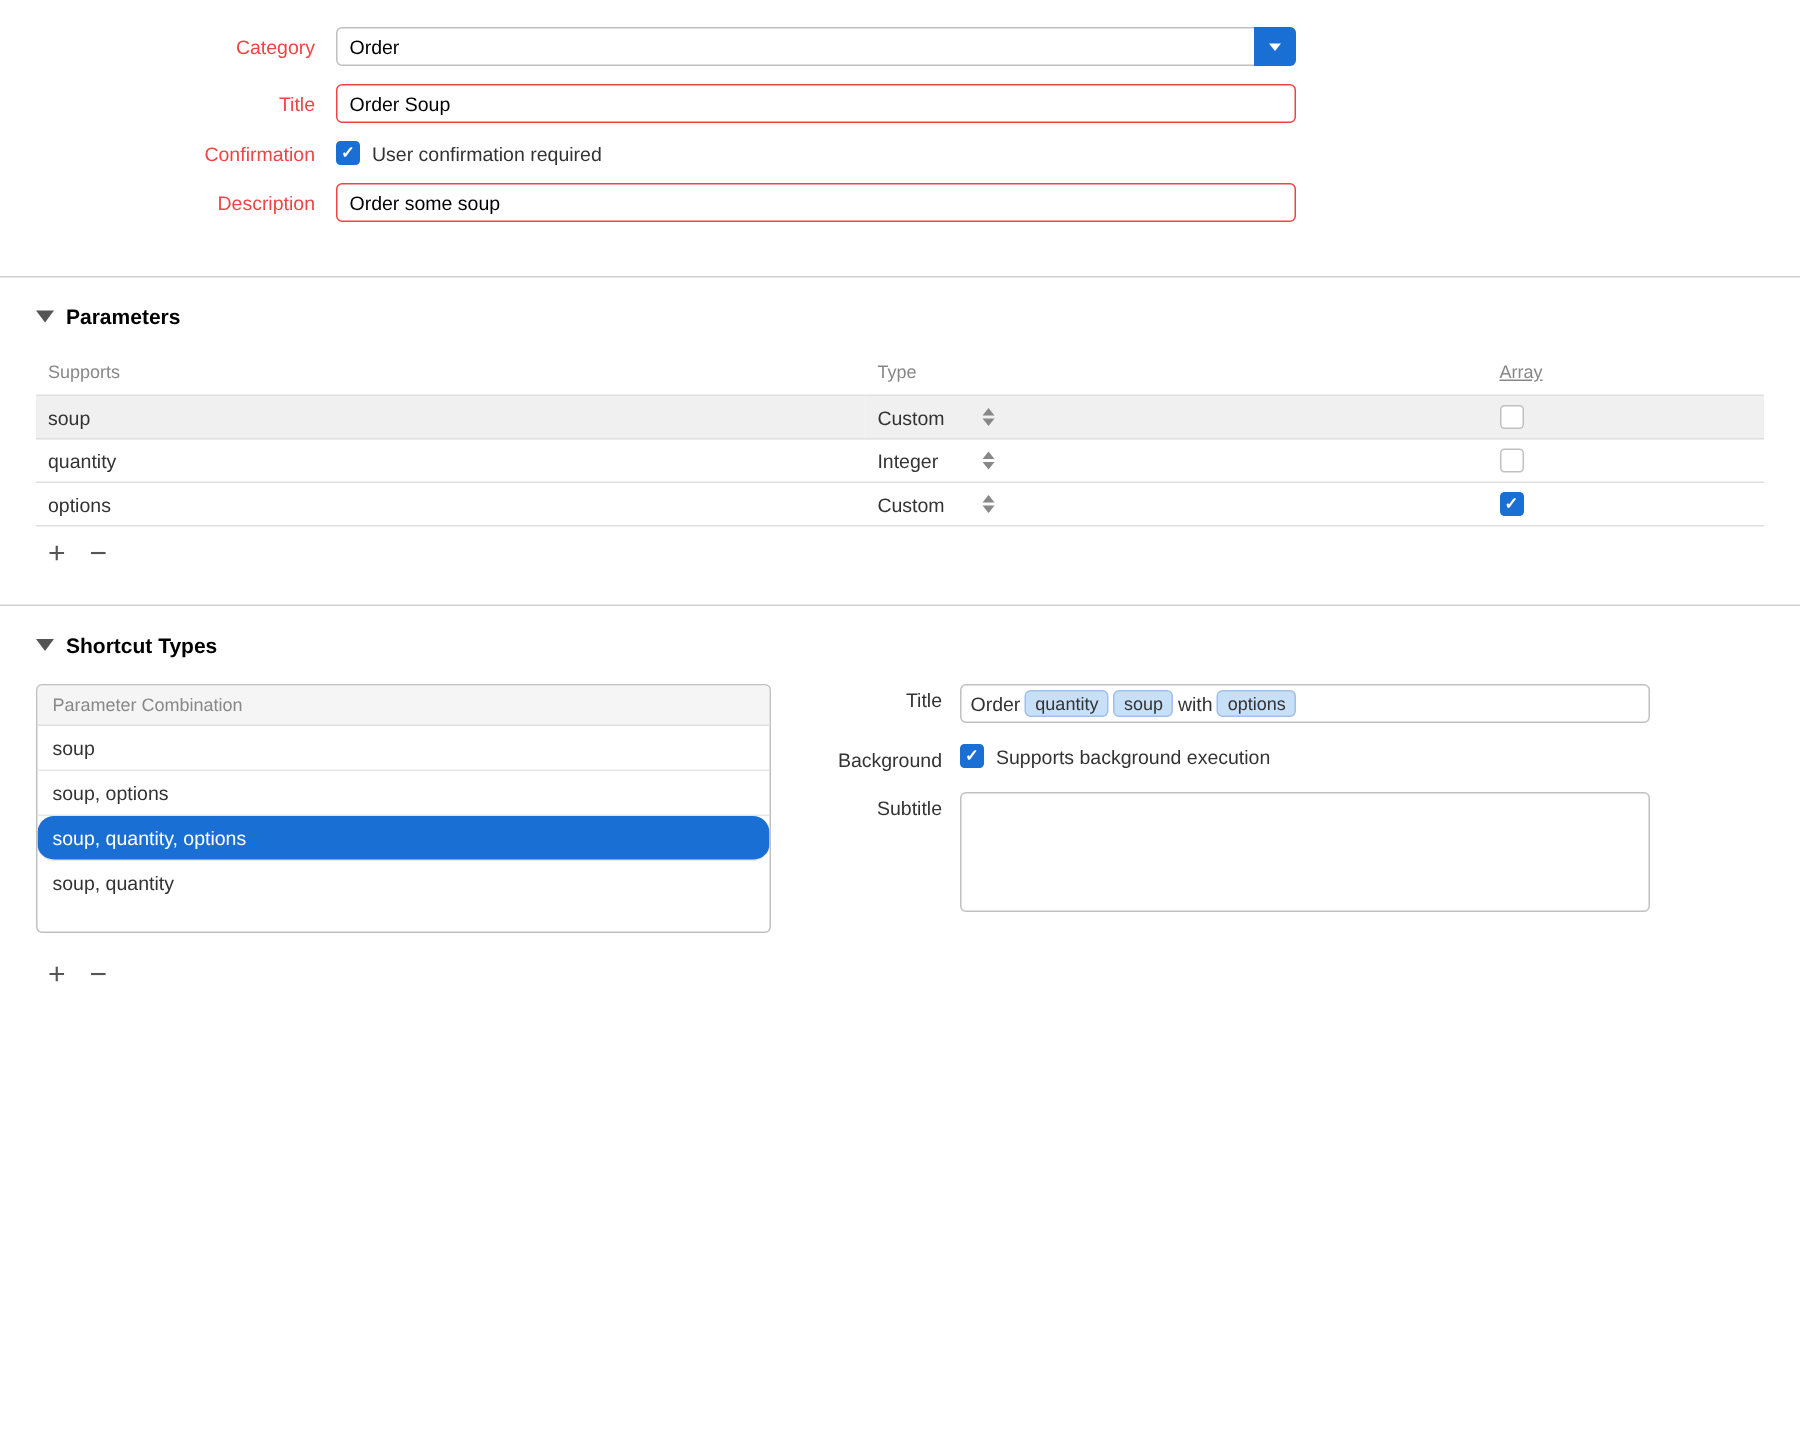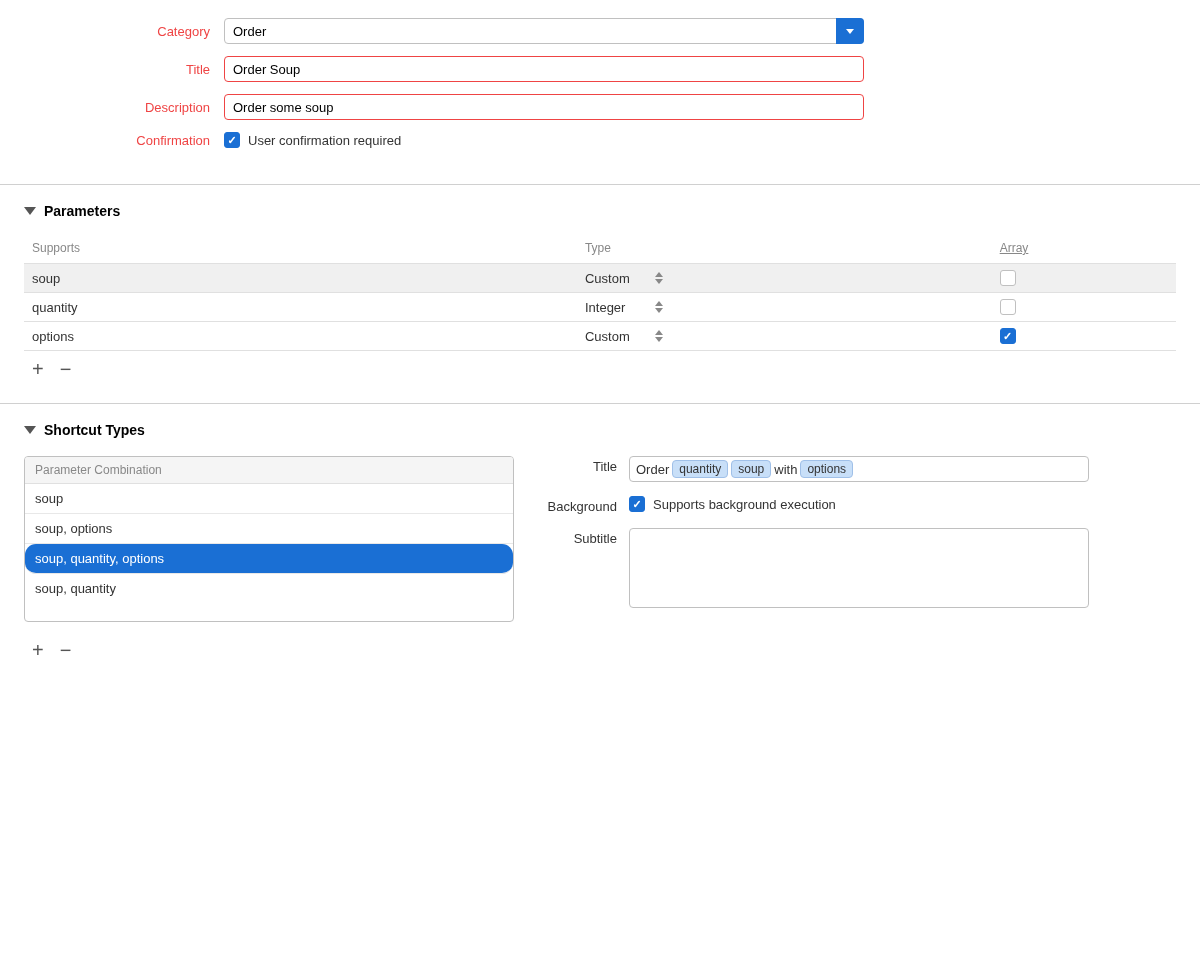--- a/index.html
+++ b/index.html
@@ -236,21 +236,21 @@
       border: none;
       padding: 0;
       line-height: 1;
       display: flex;
       align-items: center;
     }
 
     
     .shortcut-content {
       display: flex;
-      gap: 1px;
+      gap: 12px;
     }
 
     .shortcut-list-panel {
       width: 490px;
       flex-shrink: 0;
       border: 1px solid #c0c0c0;
       border-radius: 4px;
       overflow: hidden;
     }
 
@@ -361,33 +361,33 @@
   </div>
 
   <div class="form-row">
     <div class="form-label">Title</div>
     <div class="form-control">
       <input type="text" class="text-input" value="Order Soup" style="">
     </div>
   </div>
 
   <div class="form-row">
-    <div class="form-label">Description</div>
-    <div class="form-control">
-      <input type="text" class="text-input" value="Order some soup" style="">
-    </div>
-  </div>
-
-  <div class="form-row">
     <div class="form-label">Confirmation</div>
     <div class="form-control">
       <div class="checkbox-row">
         <div class="checkbox-blue"></div>
         <span>User confirmation required</span>
       </div>
+    </div>
+  </div>
+
+  <div class="form-row">
+    <div class="form-label">Description</div>
+    <div class="form-control">
+      <input type="text" class="text-input" value="Order some soup" style="">
     </div>
   </div>
 </div>
 
 <div class="section">
   <div class="section-header">
     <span class="triangle-icon"></span>
     <span class="section-title">Parameters</span>
   </div>
 

